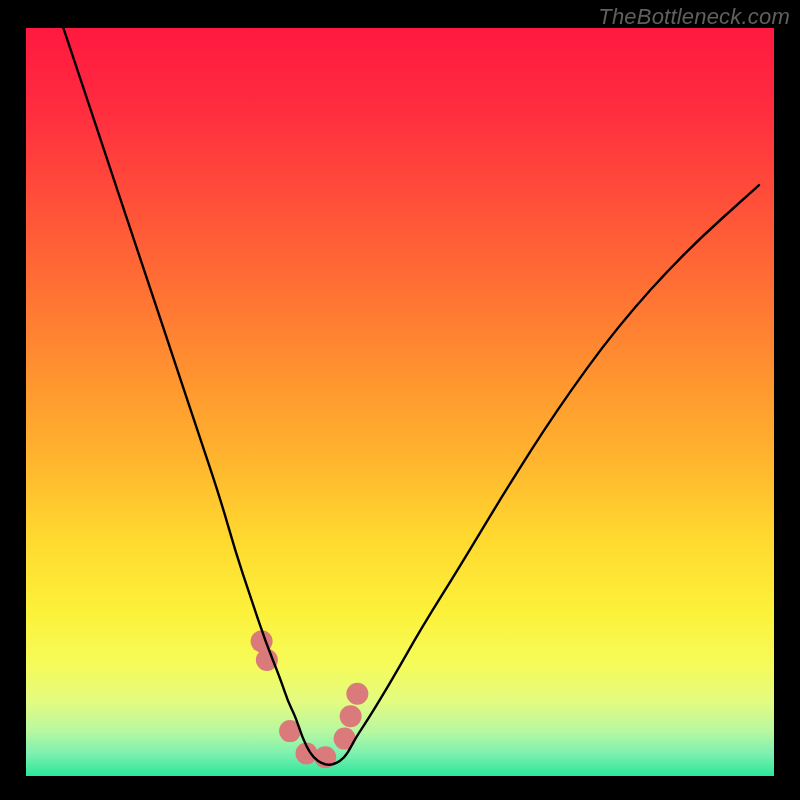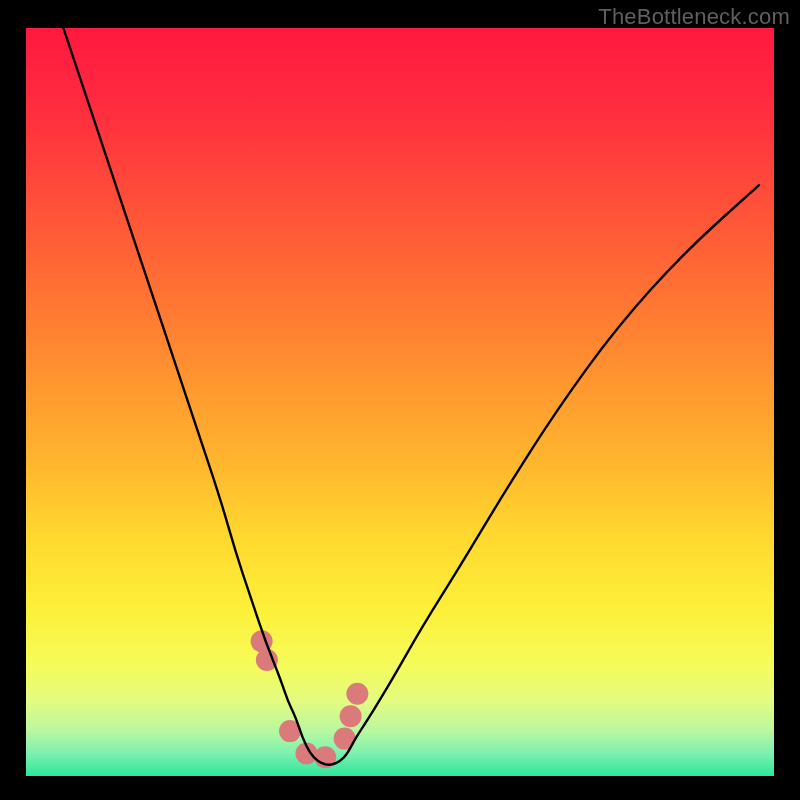--- a/index.html
+++ b/index.html
@@ -11,20 +11,21 @@
     background: #000;
     font-family: Arial, Helvetica, sans-serif;
   }
   .frame {
     position: absolute;
     left: 0;
     top: 0;
     width: 800px;
     height: 800px;
     background: #000;
+    font-style: italic;
   }
   .watermark {
     position: absolute;
     top: 4px;
     right: 10px;
     color: #5f5f5f;
     font-size: 22px;
     font-weight: 400;
     letter-spacing: 0.2px;
     z-index: 10;

